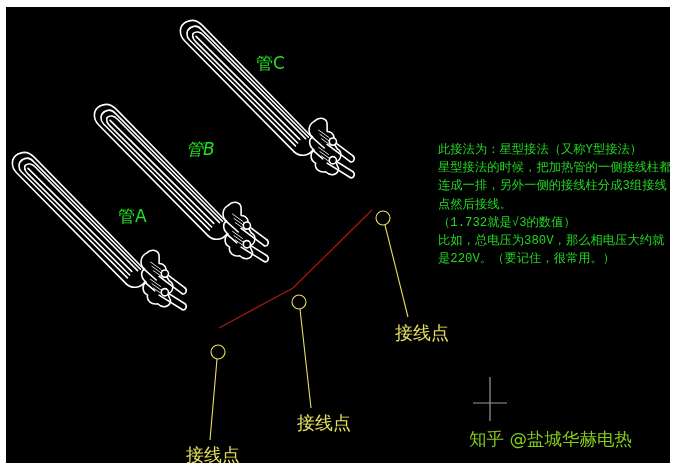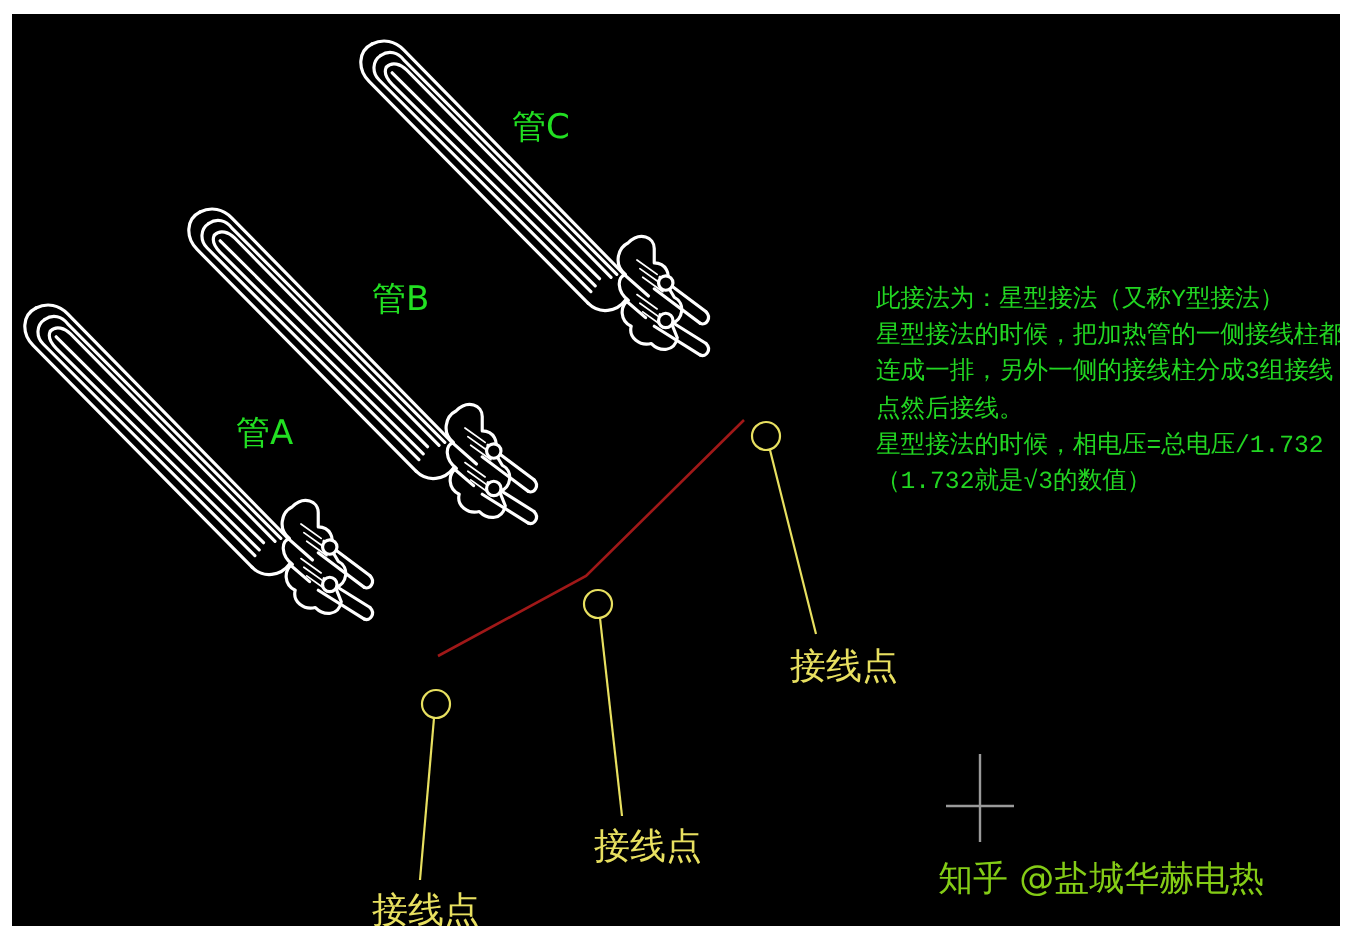--- a/index.html
+++ b/index.html
@@ -76,30 +76,31 @@
       <path d="M 385 225 L 408 317"></path>
     </g>
 
     <g stroke="#9a9a9a" stroke-width="1.2">
       <path d="M 490 377 L 490 421"></path>
       <path d="M 473 403 L 507 403"></path>
     </g>
   </svg>
 
   <div class="tube-label" style="left:112px; top:198px;">管A</div>
-  <div class="tube-label" style="left:180px; top:131px;">管B</div>
+  <div class="tube-label" style="left:180px; top:131px;font-style:italic;">管B</div>
   <div class="tube-label" style="left:250px; top:45px;">管C</div>
 
   <div class="point-label" style="left:180px; top:436px;">接线点</div>
   <div class="point-label" style="left:291px; top:404px;">接线点</div>
   <div class="point-label" style="left:389px; top:314px;">接线点</div>
 
   <div class="note" style="left:432px; top:134px;font-family:Liberation Mono, monospace;">
     <div>此接法为：星型接法（又称Y型接法）</div>
     <div>星型接法的时候，把加热管的一侧接线柱都</div>
     <div>连成一排，另外一侧的接线柱分成3组接线</div>
     <div>点然后接线。</div>
-    <div>星型接法的时候，相电压=总电压/1.732</div>
     <div>（1.732就是√3的数值）</div>
+    <div>比如，总电压为380V，那么相电压大约就</div>
+    <div>是220V。（要记住，很常用。）</div>
   </div>
 
   <div class="watermark" style="left:463px; top:420px;">知乎 @盐城华赫电热</div>
 </div>
 
 </body></html>

